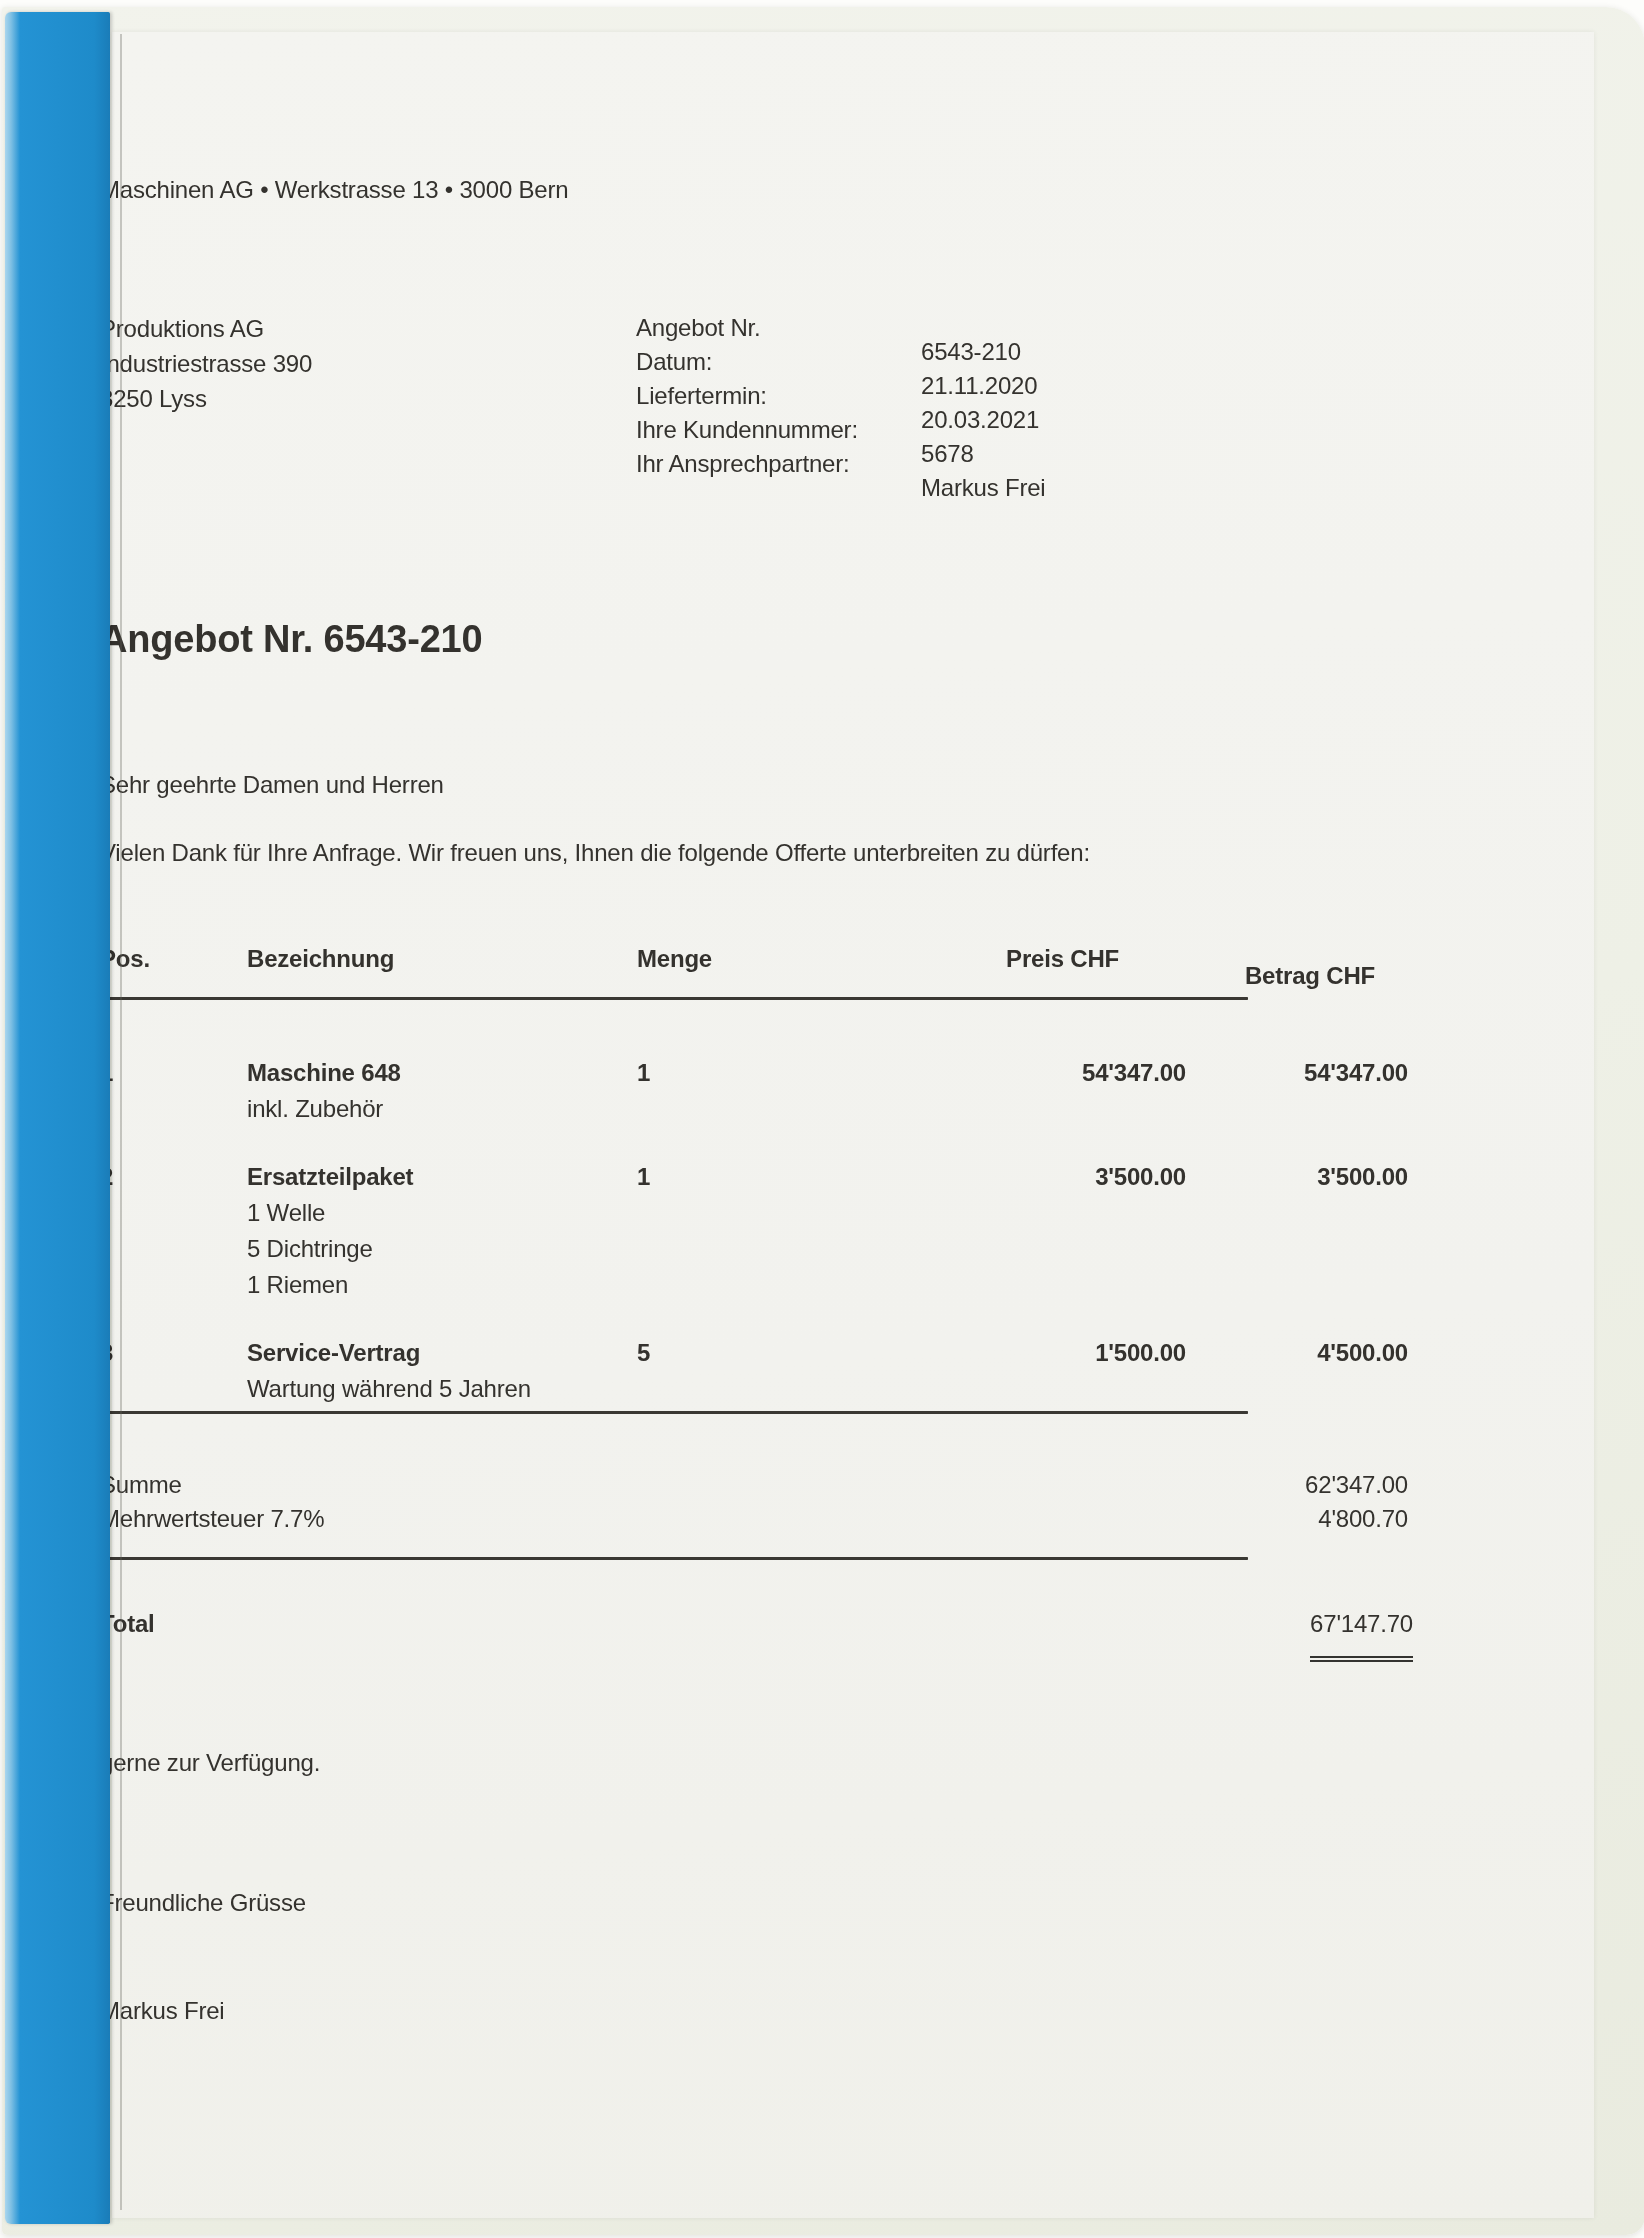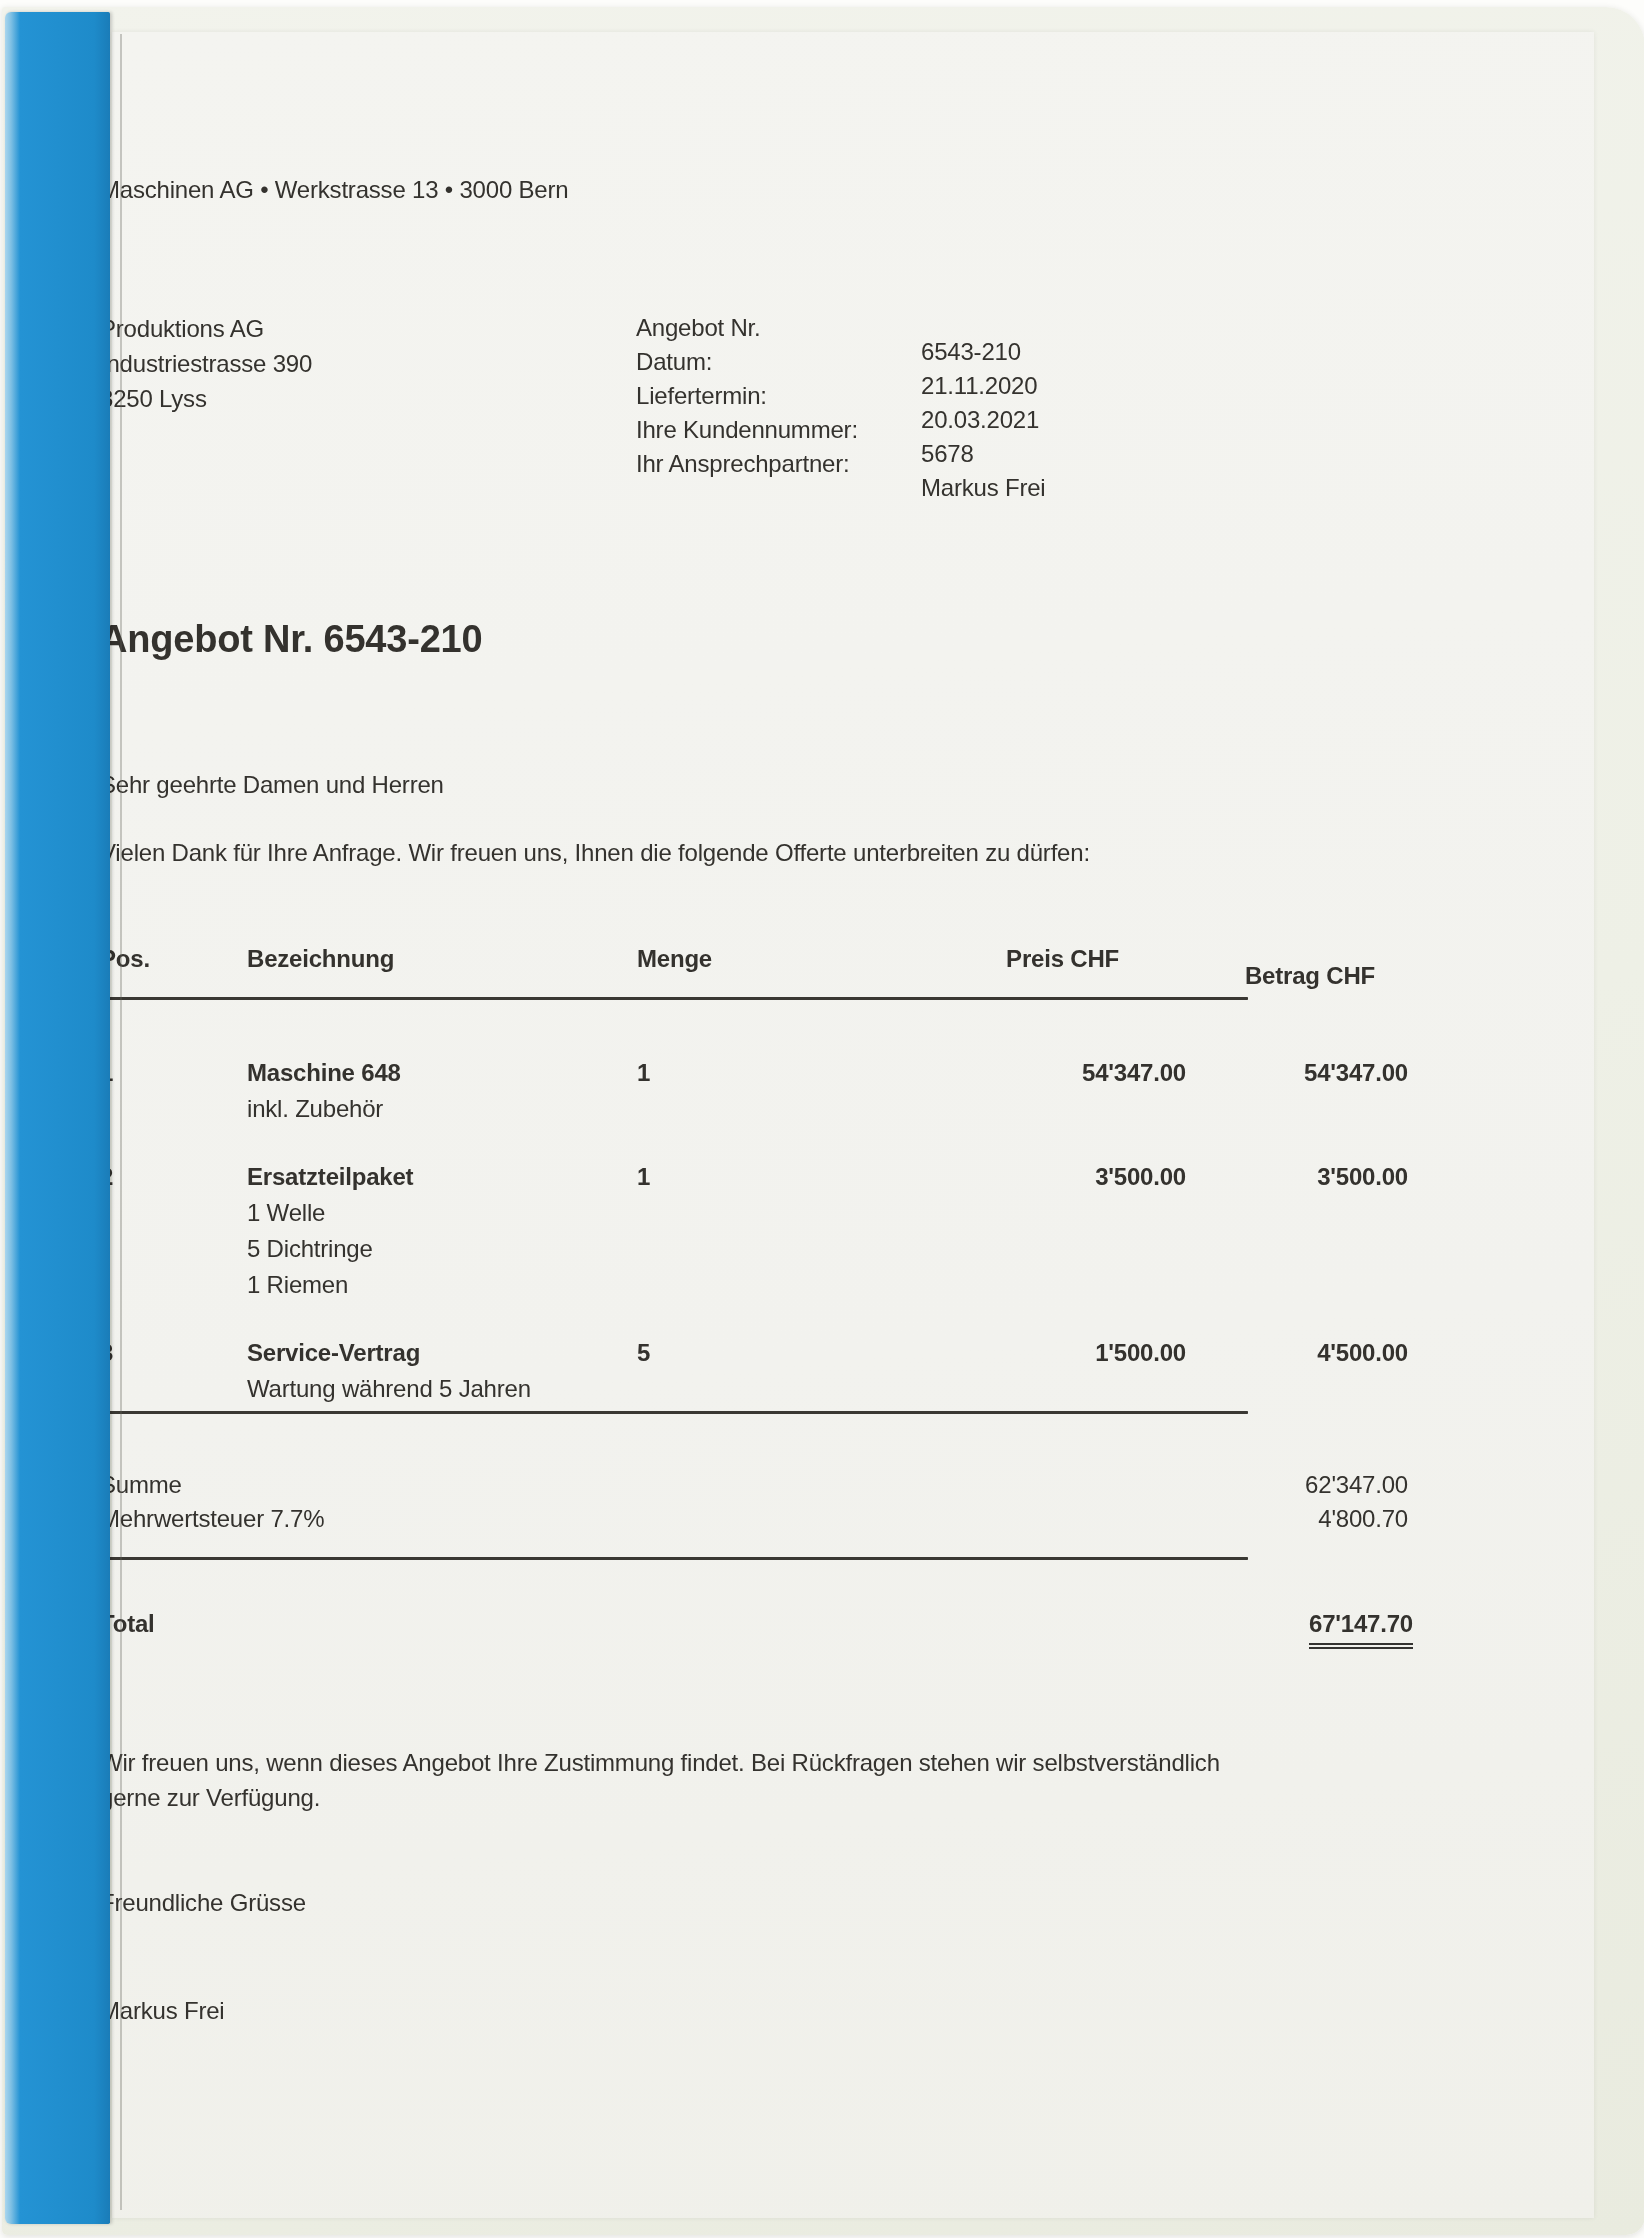--- a/index.html
+++ b/index.html
@@ -61,22 +61,22 @@
   .trow{position:absolute;left:0;right:0;line-height:36px;}
   .trow .name-main{font-weight:700;}
   .totals{left:0;right:0;top:1468px;line-height:34px;height:76px;position:absolute;}
   .totals .lbl{position:absolute;left:100px;}
   .totals .val{position:absolute;right:237px;text-align:right;}
   .totals .vat-lbl{top:34px;}
   .totals .vat-val{top:34px;}
   .total-row{left:0;right:0;top:1606px;position:absolute;}
   .total-label{position:absolute;left:100px;font-weight:700;}
   .total-value{
-    position:absolute;right:232px;font-weight:700;
-    border-bottom:6px double #343330;padding-bottom:2px;
+    position:absolute;right:232px;font-weight:400;
+    border-bottom:6px double #343330;padding-bottom:15px;
   }
   .closing{left:100px;top:1745px;}
   .regards{left:100px;top:1885px;}
   .signature{left:100px;top:1993px;}
 </style>
 </head>
 <body>
 
 <div class="folder"></div>
 <div class="paper"></div>
@@ -175,21 +175,20 @@
   </div>
 
   <div class="rule rule3"></div>
 
   <div class="total-row">
     <span class="total-label">Total</span>
     <span class="total-value">67'147.70</span>
   </div>
 
   <div class="abs closing">
-    <div>Wir freuen uns, wenn dieses Angebot Ihre Zustimmung findet. Bei Rückfragen stehen wir selbstverständlich</div>
     <div>gerne zur Verfügung.</div>
   </div>
 
   <div class="abs regards">Freundliche Grüsse</div>
   <div class="abs signature">Markus Frei</div>
 
 </div>
 
 
 </body></html>

